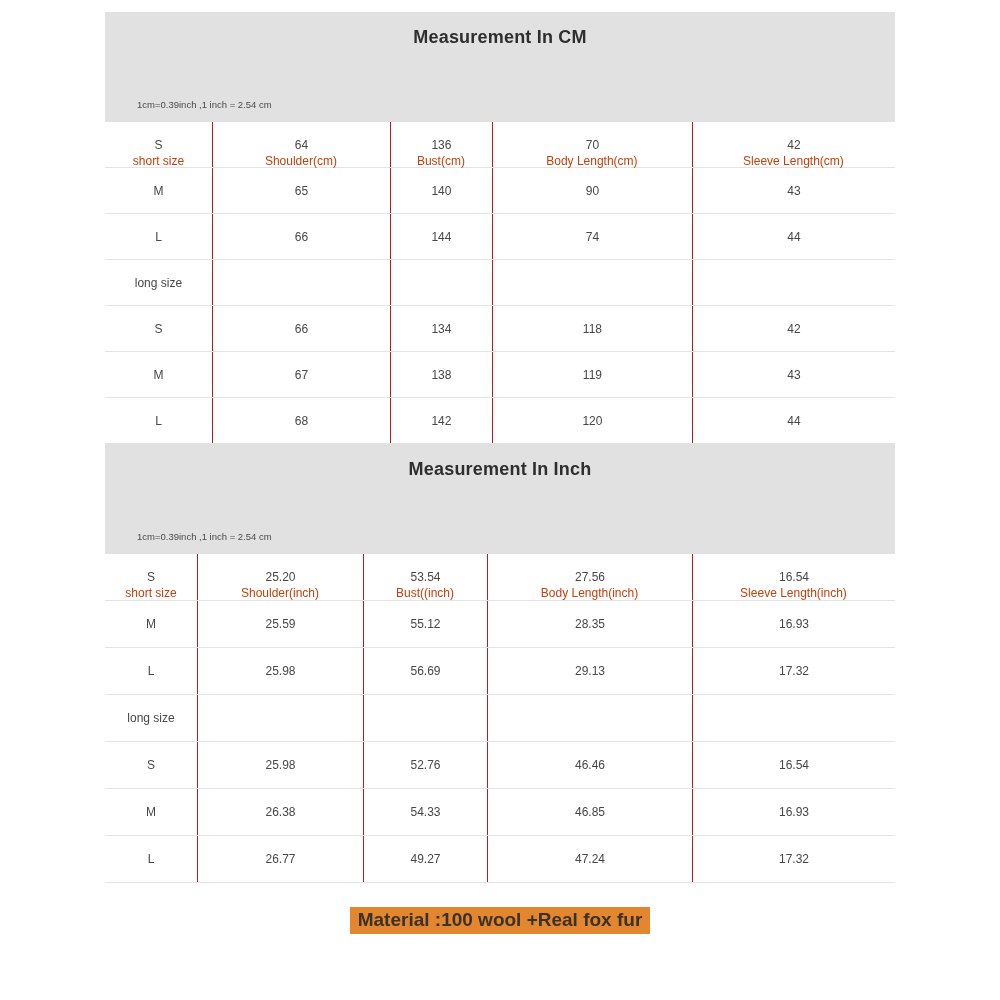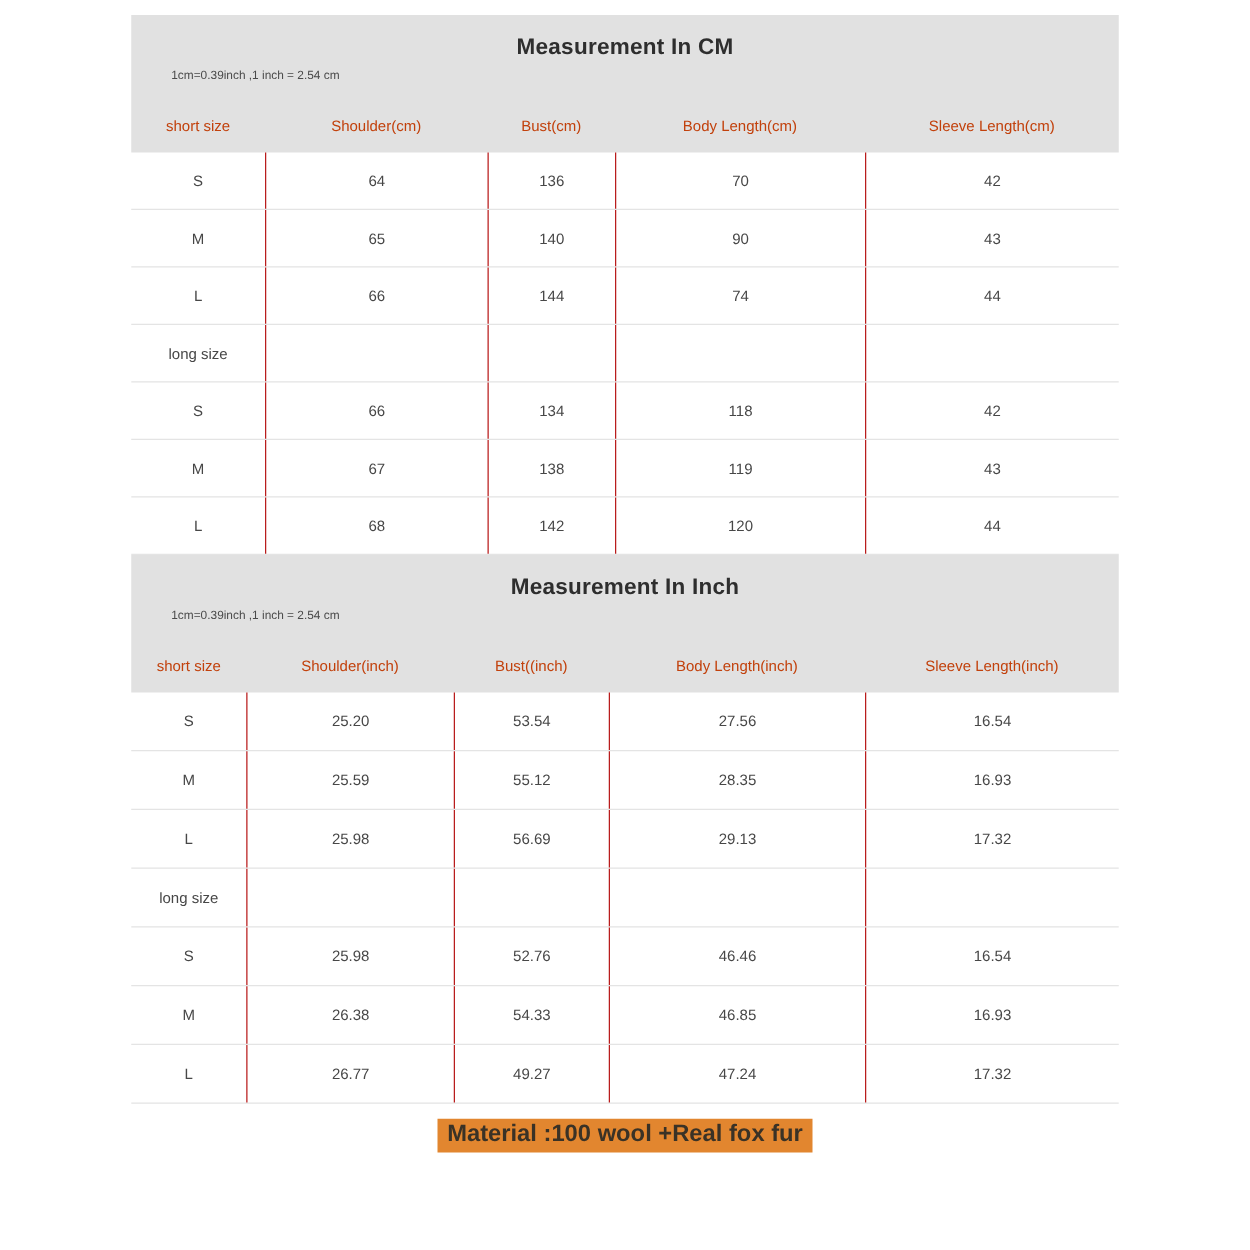--- a/index.html
+++ b/index.html
@@ -18,20 +18,21 @@
     margin: 0 auto;
     padding-top: 12px;
   }
 
   
   .band {
     background: #e1e1e1;
     display: flex;
     flex-direction: column;
     height: 110px;
+    gap: 44px;
   }
   .band .title {
     text-align: center;
     font-size: 18px;
     font-weight: bold;
     color: #2e2e2e;
     margin-top: 15px;
     letter-spacing: 0.2px;
   }
   .band .subtitle {
@@ -83,21 +84,21 @@
   }
   .notes .note-line {
     font-size: 10.5px;
     color: #565656;
     line-height: 16px;
   }
 
   
   .material-wrap {
     text-align: center;
-    margin-top: 12px;
+    margin-top: 24px;
   }
   .material {
     display: inline-block;
     background: #e2862f;
     color: #3a3226;
     font-size: 19px;
     font-weight: bold;
     padding: 2px 8px 3px 8px;
   }
 </style>

